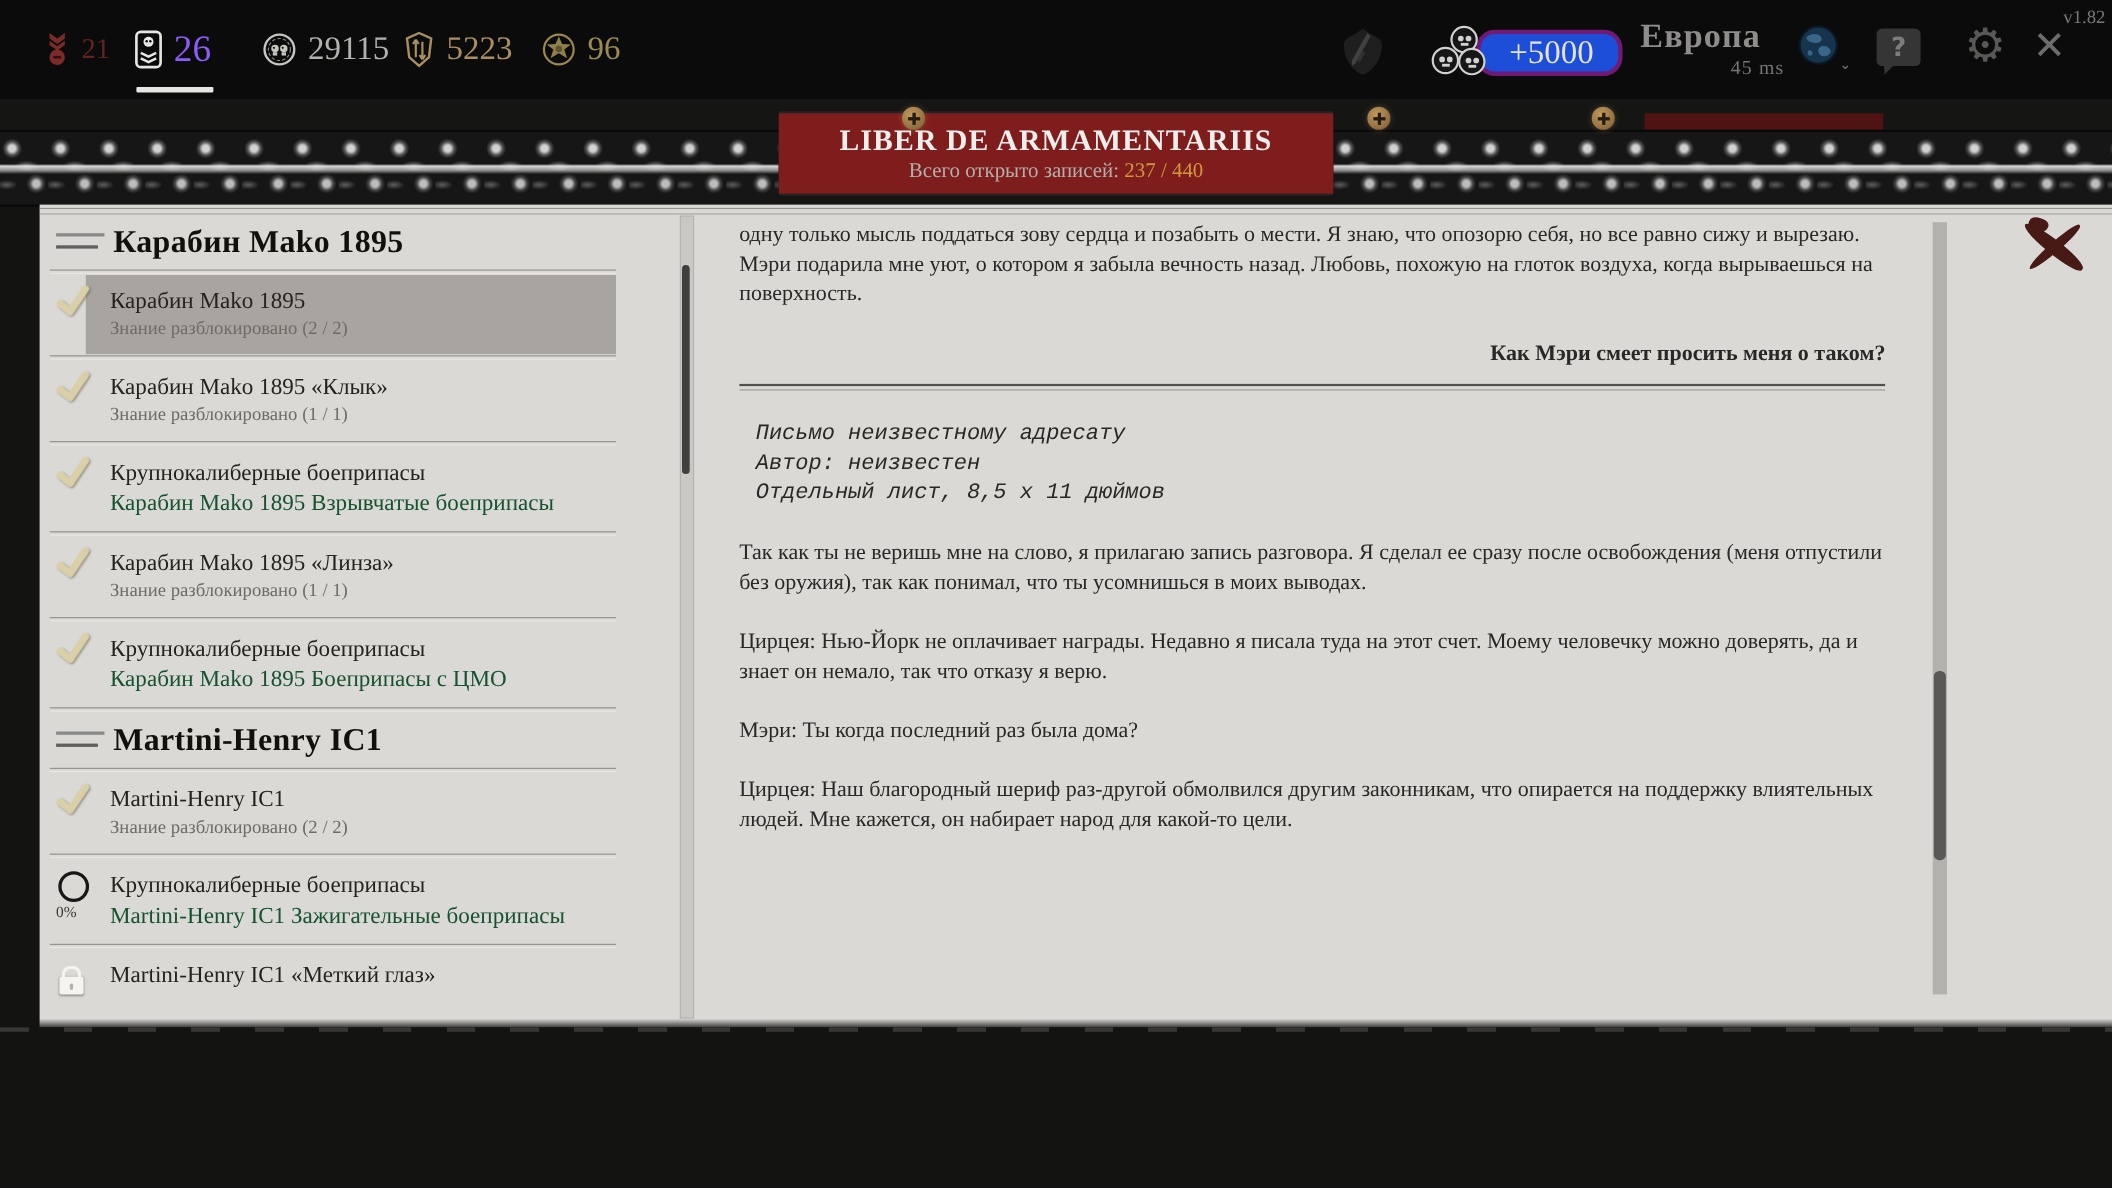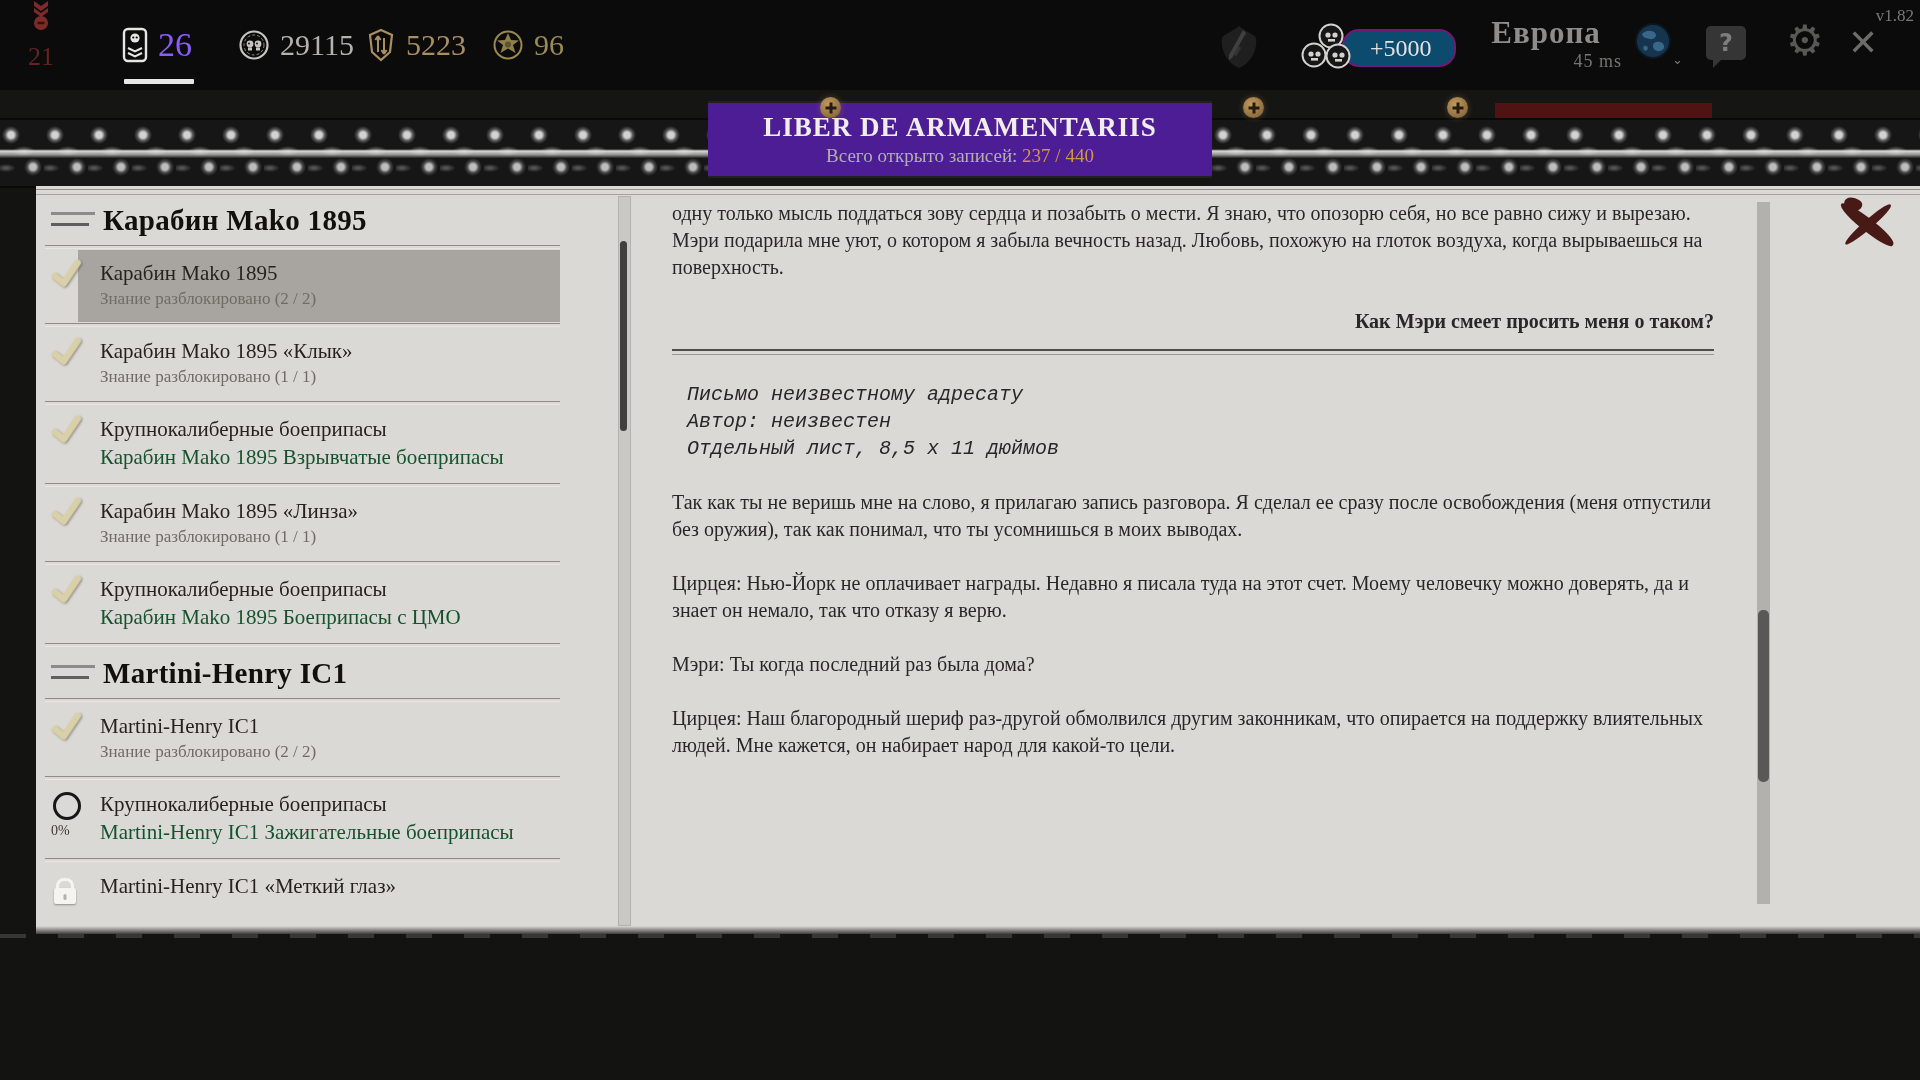--- a/index.html
+++ b/index.html
@@ -3,30 +3,30 @@
 <meta charset="utf-8">
 <style>
   html,body{margin:0;padding:0;background:#000;}
   .screen{position:relative;width:1920px;height:1080px;overflow:hidden;background:#131312;
           font-family:"Liberation Serif", serif;-webkit-font-smoothing:antialiased;}
 
   
   .topbar{position:absolute;left:0;top:0;width:1920px;height:90px;background:#0b0b0b;}
   .stat{position:absolute;top:0;height:90px;display:flex;align-items:center;gap:10px;}
   .stat .val{font-size:30px;color:#bdbbb8;}
-  .stat-medal{left:28px;flex-direction:column;} .stat-medal .val{color:#5e2523;font-size:26px;}
+  .stat-medal{left:40px;} .stat-medal .val{color:#5e2523;font-size:26px;}
   .stat-badge{left:122px;} .stat-badge .val{color:#8b5cf6;font-size:34px;}
   .badge-underline{position:absolute;left:124px;top:79px;width:70px;height:5px;background:#e6e6e4;border-radius:1px;}
   .stat-coin{left:238px;} .stat-coin .val{color:#b4b2af;}
   .stat-bonds{left:366px;} .stat-bonds .val{color:#a98f5f;}
   .stat-star{left:492px;} .stat-star .val{color:#9a8a55;}
   .dagger-wrap{position:absolute;left:1218px;top:24px;opacity:.85;}
   .reward{position:absolute;left:1298px;top:22px;display:flex;align-items:center;}
-  .reward-pill{margin-left:-14px;height:34px;line-height:34px;padding:0 22px 0 26px;border:2px solid #701a75;
-               border-radius:17px;color:#e4e3e1;font-size:24px;background:#0c4a6e;}
+  .reward-pill{margin-left:-14px;height:34px;line-height:34px;padding:0 22px 0 26px;border:4px solid #701a75;
+               border-radius:17px;color:#e4e3e1;font-size:30px;background:#1d4ed8;}
   .region{position:absolute;left:1470px;top:14px;width:152px;text-align:right;line-height:1.2;cursor:pointer;}
   .region .rname{font-size:31px;color:#8f8d8b;font-weight:bold;letter-spacing:1px;text-align:center;}
   .region .rping{font-size:18px;color:#767472;letter-spacing:1px;}
   .globe{position:absolute;left:1634px;top:22px;cursor:pointer;}
   .globe-chev{position:absolute;left:1672px;top:52px;color:#7b7b7b;font-size:13px;font-family:"DejaVu Sans",sans-serif;}
   .qbubble{position:absolute;left:1706px;top:26px;width:40px;height:34px;background:#353535;border-radius:5px;
            color:#7d7d7d;font-size:24px;font-weight:bold;text-align:center;line-height:34px;cursor:pointer;
            font-family:"DejaVu Sans",sans-serif;}
   .qbubble::after{content:"";position:absolute;left:7px;bottom:-8px;border:5px solid transparent;border-top-color:#353535;border-left-color:#353535;}
   .gear{position:absolute;left:1786px;top:16px;font-size:42px;color:#585856;cursor:pointer;font-family:"DejaVu Sans",sans-serif;}
@@ -39,21 +39,21 @@
     background-image:
       radial-gradient(circle at 11px 15px, #d2d2d2 3px, rgba(190,190,190,.35) 6px, transparent 9px),
       radial-gradient(circle at 33px 47px, #bdbdbd 3px, rgba(170,170,170,.3) 6px, transparent 9px),
       radial-gradient(ellipse 16px 7px at 24px 31px, rgba(225,225,225,.55), transparent 70%),
       radial-gradient(ellipse 14px 6px at 6px 48px, rgba(205,205,205,.4), transparent 70%),
       linear-gradient(180deg, transparent 44%, #d8d8d6 47%, #8c8c8a 53%, transparent 58%);
     background-size:44px 62px,44px 62px,44px 62px,44px 62px,100% 100%;}
   .orn-left{left:0;width:708px;}
   .orn-right{left:1212px;width:708px;}
   .red-sliver{position:absolute;left:1495px;top:13px;width:217px;height:19px;background:#4e1312;}
-  .band-panel{position:absolute;left:708px;top:13px;width:504px;height:73px;background:#4c1d95;
+  .band-panel{position:absolute;left:708px;top:13px;width:504px;height:73px;background:#7f1d1d;
               box-shadow:0 -2px 0 #23221f, 0 2px 0 #23221f;text-align:center;}
   .band-title{margin-top:9px;font-size:27px;font-weight:bold;letter-spacing:1px;color:#efeeec;}
   .band-sub{margin-top:2px;font-size:19px;color:#b3b0ab;}
   .band-sub .gold{color:#d0993e;}
   .plus{position:absolute;top:7px;width:21px;height:21px;border-radius:50%;cursor:pointer;
         background:radial-gradient(circle at 40% 35%, #c29a5e, #8a6a3c 75%);box-shadow:0 0 6px rgba(190,150,80,.35);}
   .plus::before,.plus::after{content:"";position:absolute;background:#241c10;left:50%;top:50%;}
   .plus::before{width:11px;height:3px;transform:translate(-50%,-50%);}
   .plus::after{width:3px;height:11px;transform:translate(-50%,-50%);}
   .plus1{left:820px;} .plus2{left:1243px;} .plus3{left:1447px;}

